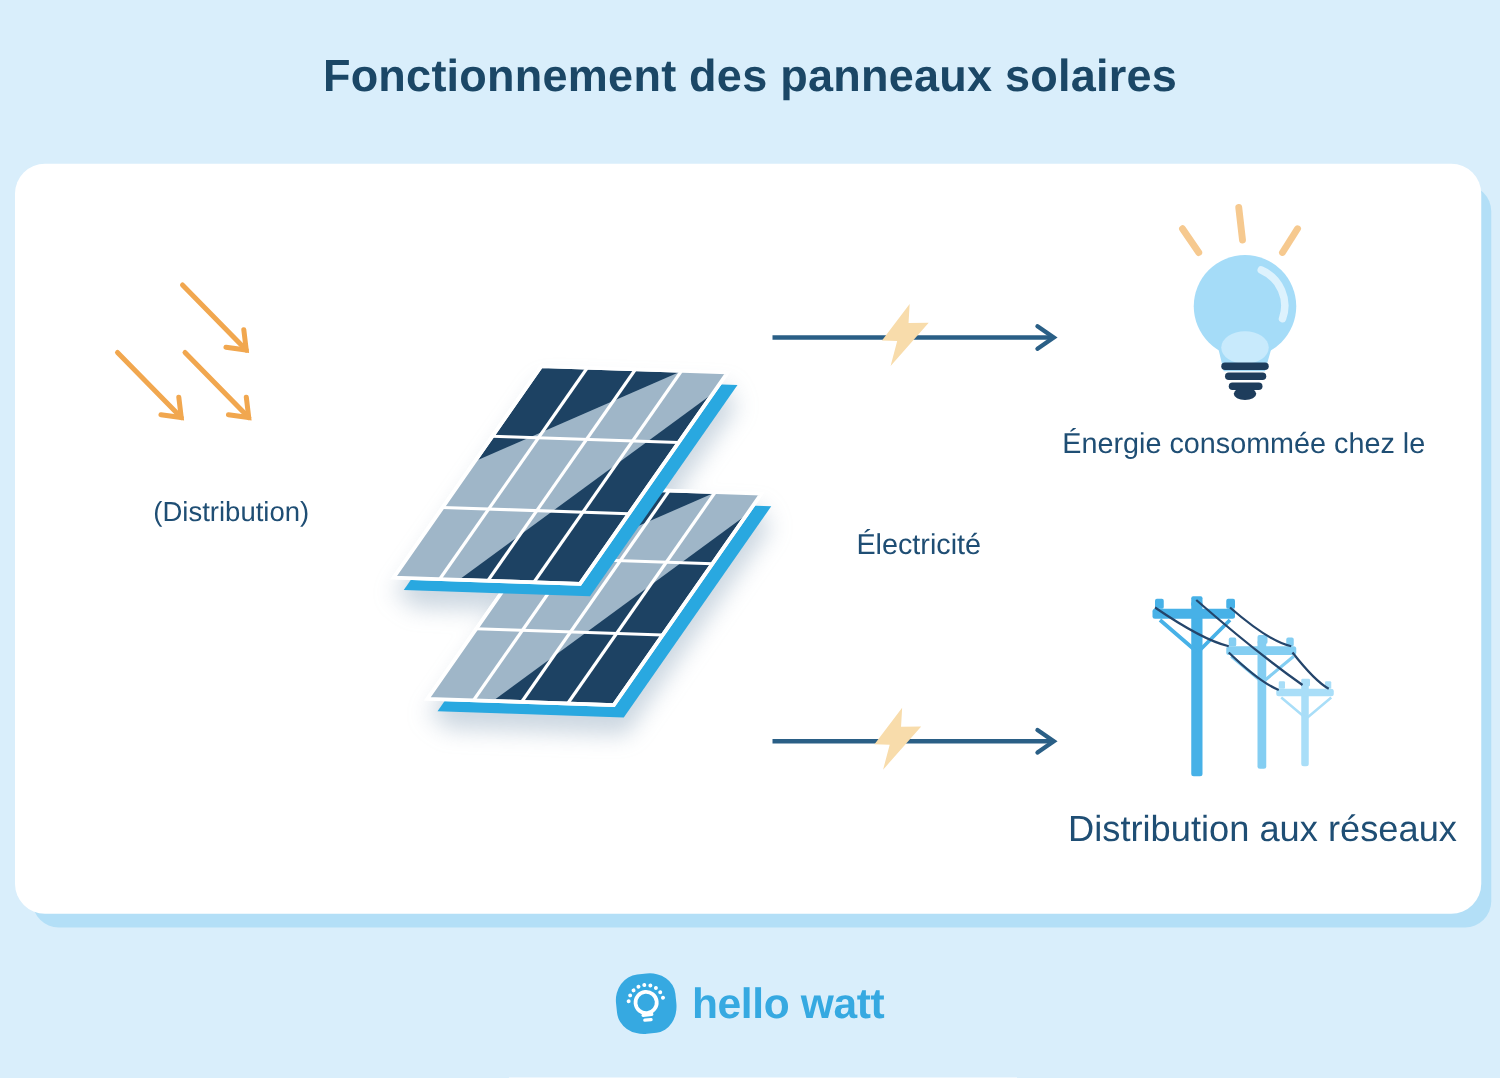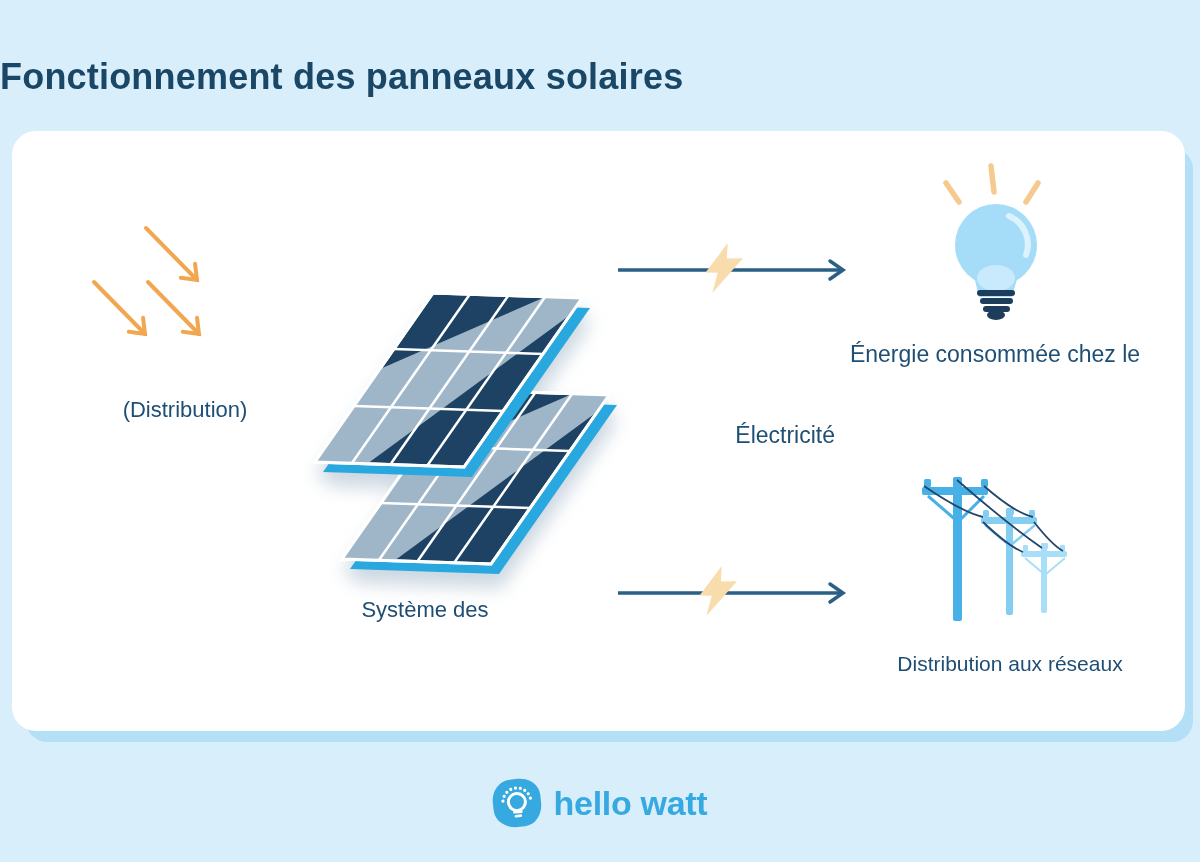--- a/index.html
+++ b/index.html
@@ -4,44 +4,44 @@
 <style>
   html, body { margin: 0; padding: 0; }
   body {
     width: 1200px; height: 862px;
     background: #d9eefb;
     font-family: "Liberation Sans", sans-serif;
   }
   .page { position: relative; width: 1200px; height: 862px; overflow: hidden; }
 
   .title {
-    position: absolute; top: 56px; left: 0; width: 100%;
-    margin: 0; 
+    position: absolute; top: 40px; left: 0; width: 100%;
+    margin: 0; text-align: center;
     font-size: 36px; font-weight: bold; color: #1b4766; letter-spacing: 0.2px;
   }
 
   .card {
     position: absolute; left: 12px; top: 131px;
     width: 1173px; height: 600px;
     background: #ffffff; border-radius: 24px;
     box-shadow: 11px 14px 0 -3px #b3dff7;
   }
 
   .abs { position: absolute; }
 
   .label {
     position: absolute; text-align: center;
     color: #1f4e74; font-size: 22px; line-height: 32px;
   }
   .label span { display: block; }
   .light-label        { left: 85px;  top: 394px; width: 200px; }
   .panels-label       { left: 310px; top: 594px; width: 230px; }
-  .electricity-label  { left: 635px; top: 419px; width: 200px; font-size: 23px; text-align: right; }
+  .electricity-label  { left: 635px; top: 419px; width: 200px; font-size: 23px; }
   .energy-label       { left: 815px; top: 338px; width: 360px; font-size: 23px; line-height: 33px; }
-  .distribution-label { left: 850px; top: 648px; width: 320px; font-size: 21px; }
+  .distribution-label { left: 850px; top: 648px; width: 320px; font-size: 29px; }
 
   .panels-svg { filter: drop-shadow(2px 14px 9px rgba(109, 141, 168, 0.35)); }
 
   .footer {
     position: absolute; left: 0; top: 779px; width: 100%;
     display: flex; align-items: center; justify-content: center; gap: 13px;
   }
   .logo-badge {
     width: 48px; height: 48px; background: #36a9e1;
     border-radius: 40% 44% 38% 46% / 44% 38% 46% 40%;
@@ -103,21 +103,20 @@
         <line x1="508" y1="296" x2="390" y2="465"></line>
         <line x1="545" y1="297" x2="427" y2="466"></line>
         <line x1="394" y1="349" x2="543" y2="354"></line>
         <line x1="354" y1="406" x2="503" y2="411"></line>
       </g>
       <polygon points="433,293 582,298 464,467 315,462" fill="none" stroke="#ffffff" stroke-width="3"></polygon>
     </g>
   </svg>
 
   <div class="label panels-label">
-    <span>Système des</span>
   </div>
 
   <svg class="abs" style="left:605px;top:233px;" width="260" height="72" viewBox="605 233 260 72">
     <defs>
       <marker id="ah-navy1" markerUnits="userSpaceOnUse" markerWidth="28" markerHeight="28" refX="19" refY="13" orient="auto">
         <path d="M6,4 L19,13 L6,22" fill="none" stroke="#2a5f86" stroke-width="3.5" stroke-linecap="round"></path>
       </marker>
     </defs>
     <line x1="618" y1="270" x2="843" y2="270" stroke="#2a5f86" stroke-width="3.5" marker-end="url(#ah-navy1)"></line>
     <path d="M28,0 L2,26 L14,28 L6,47 L41,17 L25,15 Z" fill="#f8dcab" transform="translate(703,244) rotate(-8 20 23)"></path>

